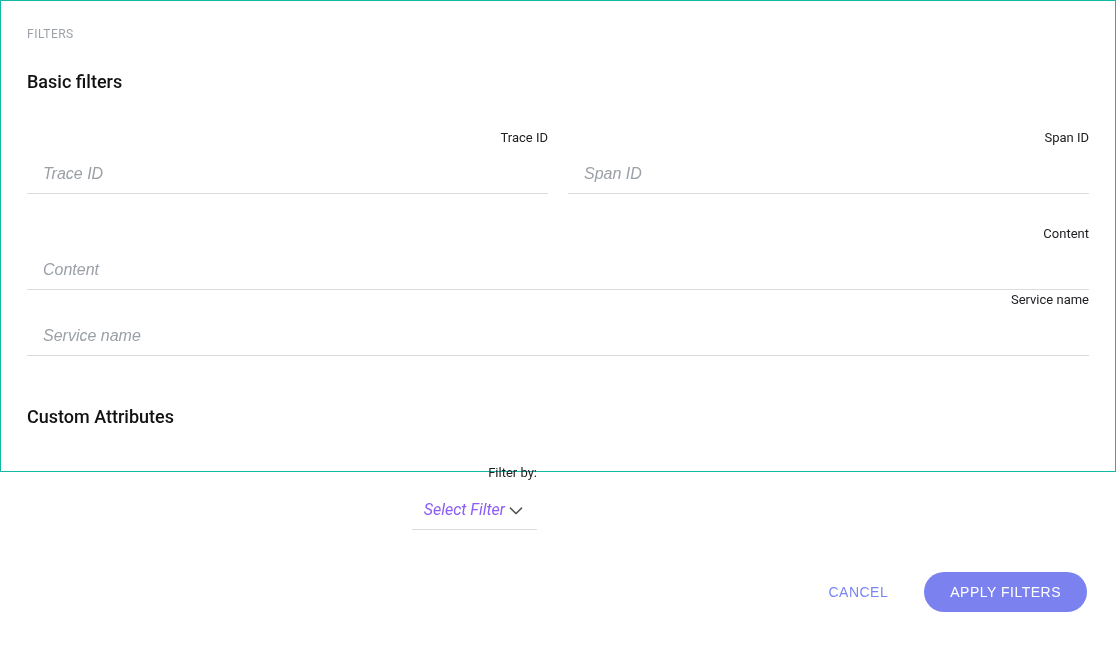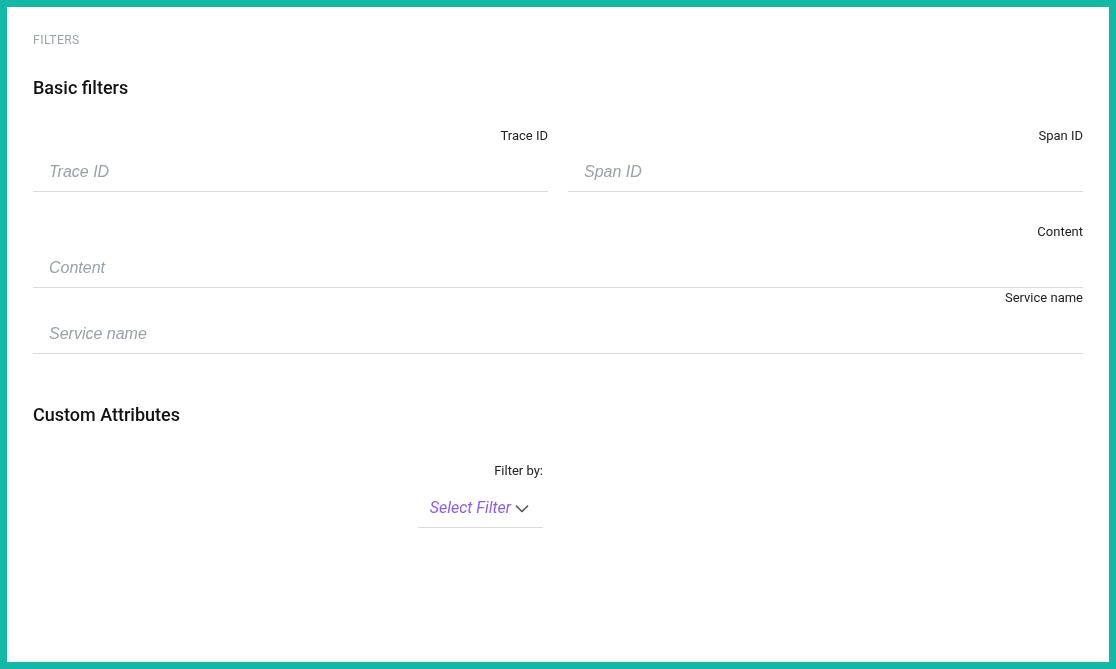--- a/index.html
+++ b/index.html
@@ -11,41 +11,41 @@
     body {
       font-family: -apple-system, BlinkMacSystemFont, 'Segoe UI', Roboto, Helvetica, Arial, sans-serif;
       background: #fff;
       width: 1116px;
       height: 669px;
       position: relative;
     }
     
     .dialog {
       width: 1116px;
-      height: 669px;
-      border: 7px solid #14b8a6;
+      height: 472px;
+      border: 1px solid #14b8a6;
       background: #fff;
       padding: 26px 26px 20px 26px;
       display: flex;
       flex-direction: column;
     }
     
     .dialog-header {
       font-size: 12px;
       letter-spacing: 0.5px;
       color: #9ca1a8;
       font-weight: 400;
       margin-bottom: 30px;
     }
     
     .section-title {
       font-size: 18px;
       font-weight: 500;
       color: #121212;
-      margin-bottom: 30px;
+      margin-bottom: 38px;
     }
     
     .section-title.ca {
       margin-top: 50px;
       margin-bottom: 38px;
     }
     
     .form-body {
       flex: 1;
     }
@@ -215,14 +215,18 @@
             <svg viewBox="0 0 14 8">
                 <polyline points="1,1 7,7 13,1"></polyline>
               </svg>
           </span>
         </div>
       </div>
     </div>
 
   </div>
 
+  <div class="footer">
+    <button class="btn-text">CANCEL</button>
+    <button class="btn-primary">APPLY FILTERS</button>
+  </div>
 
 </div>
 
 </body></html>

